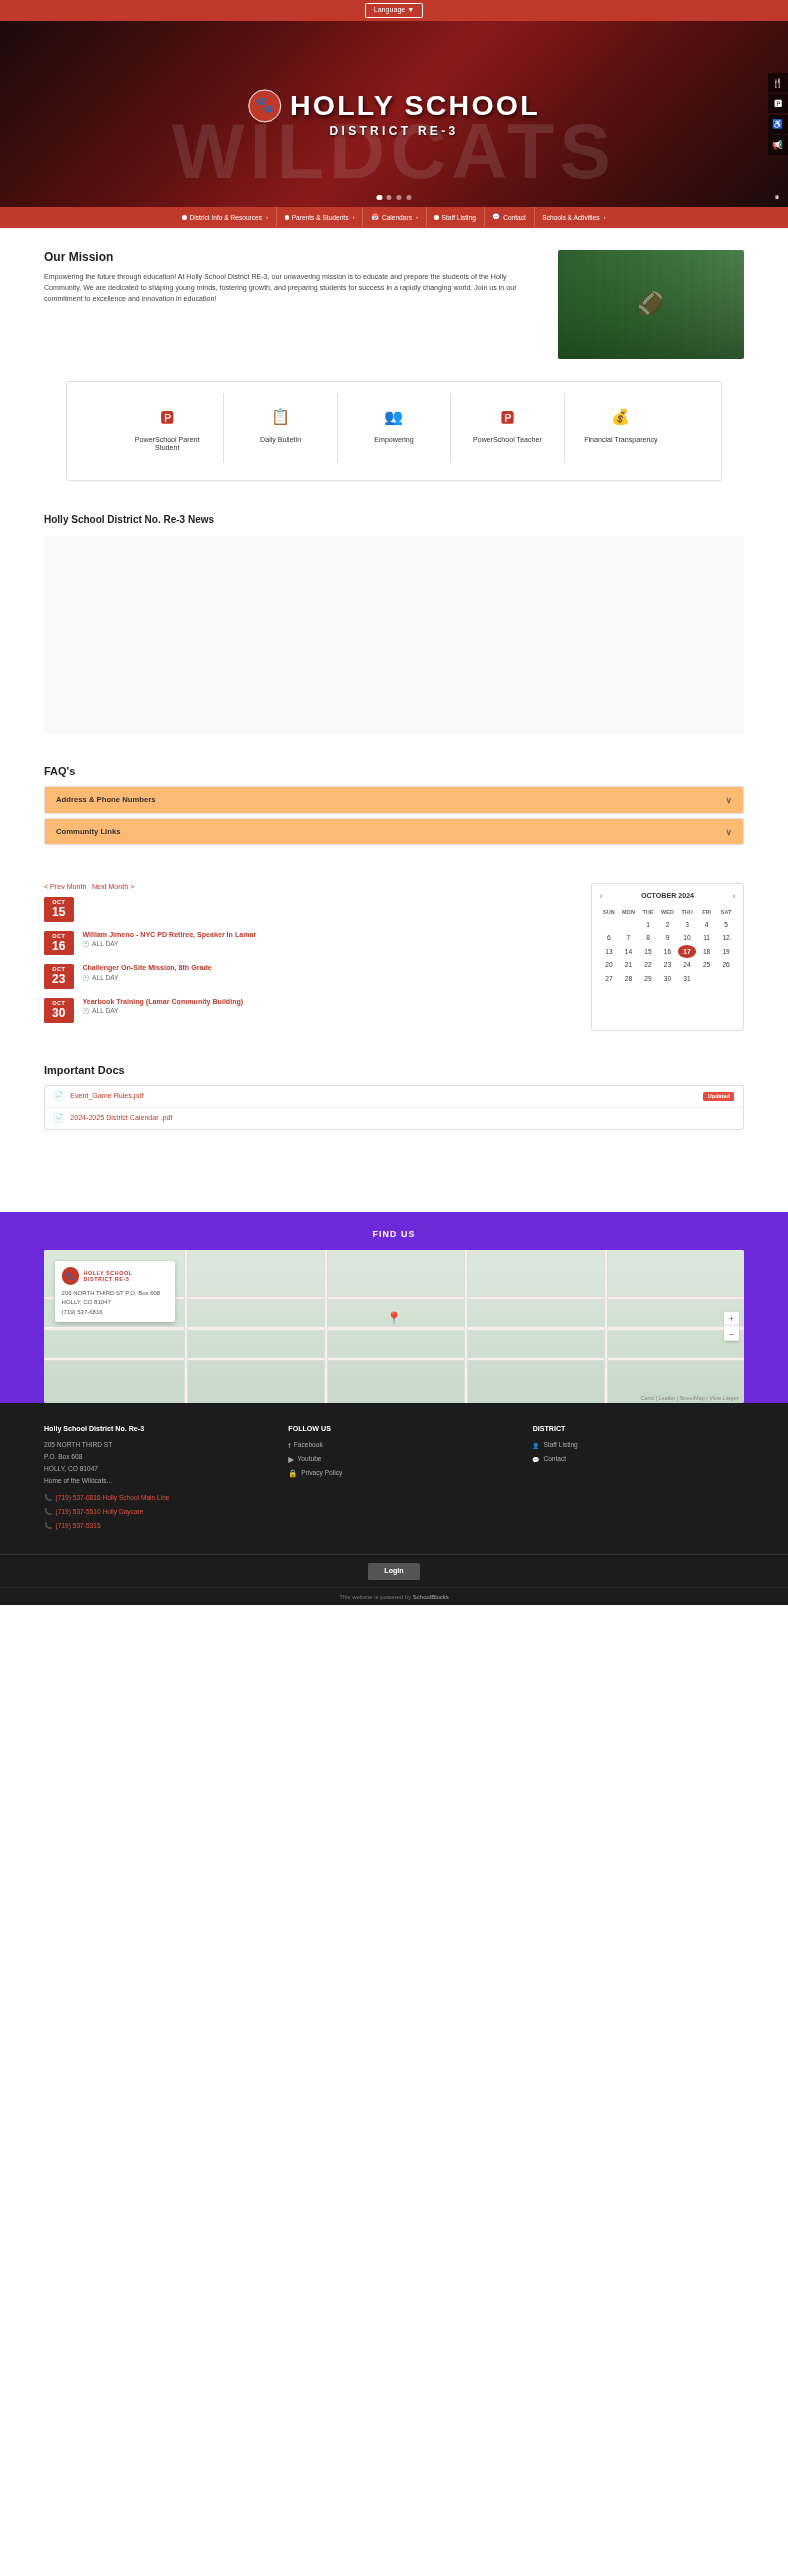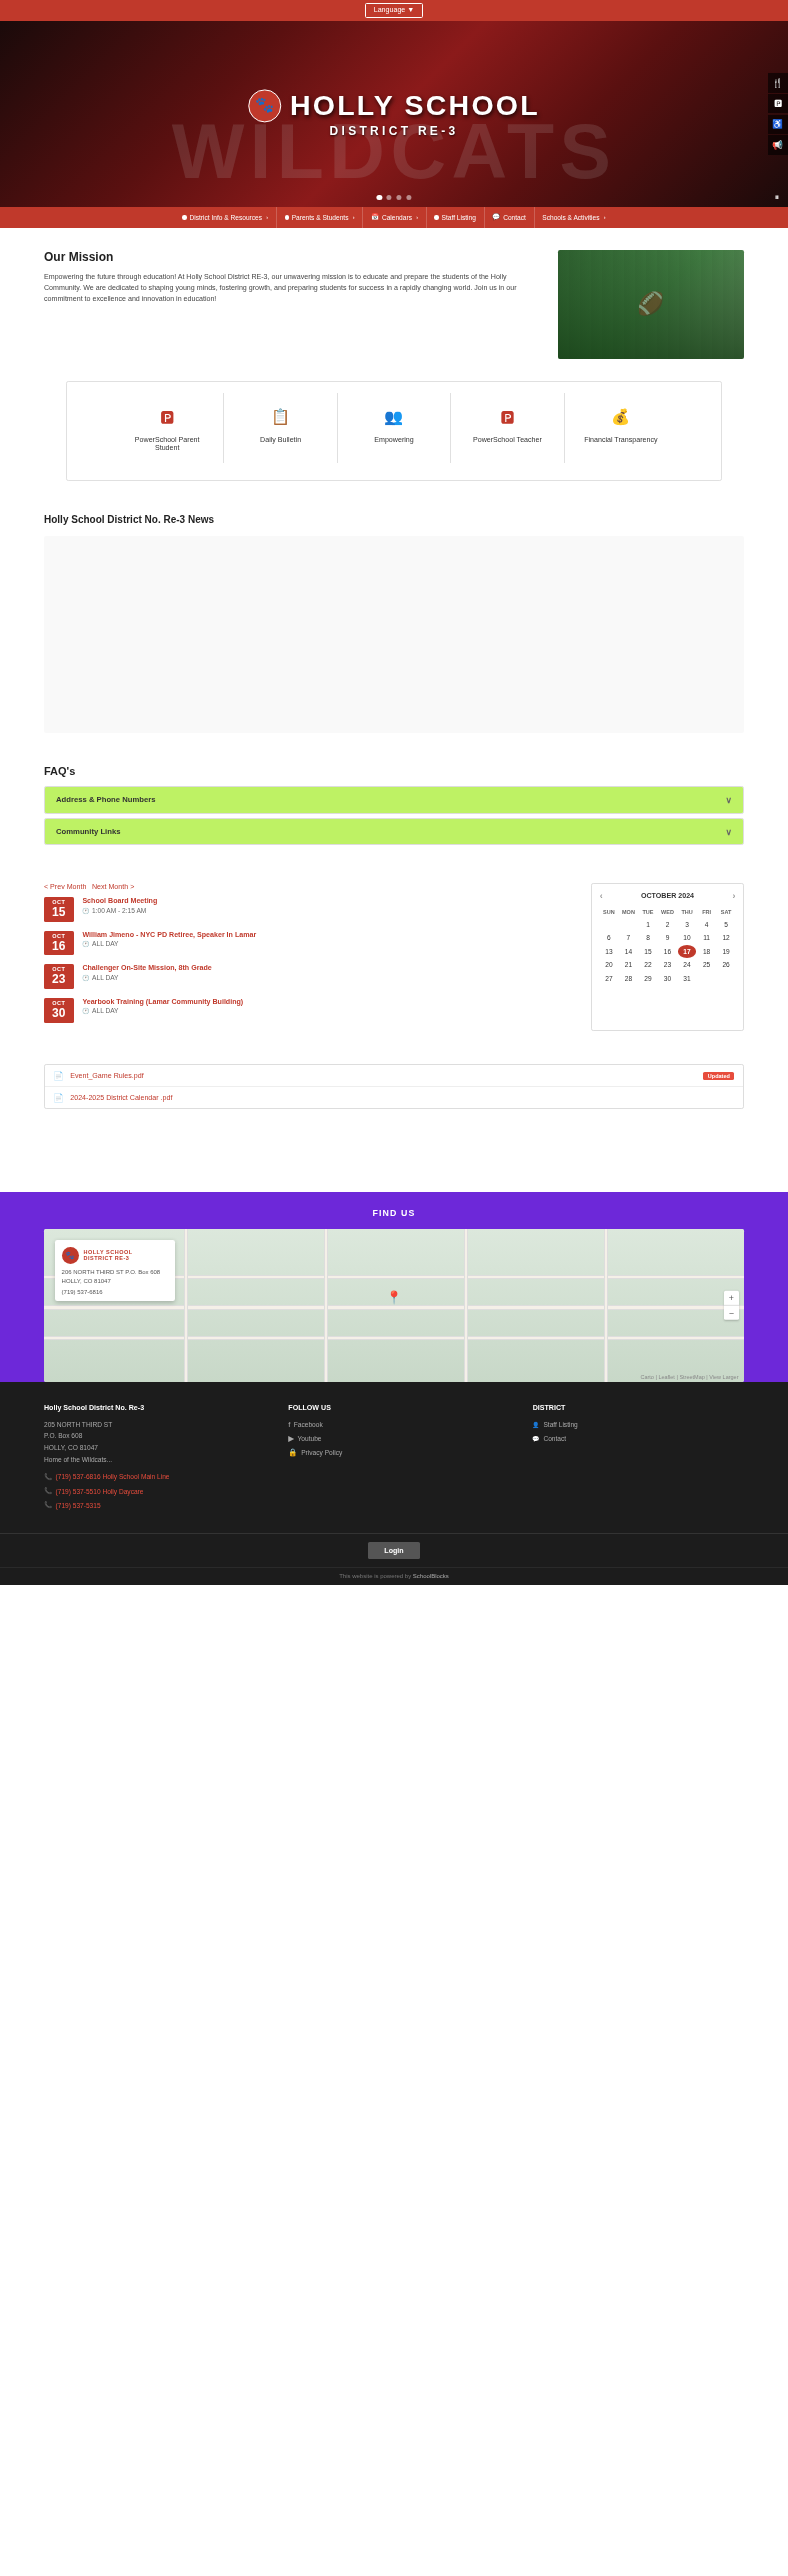--- a/index.html
+++ b/index.html
@@ -264,21 +264,21 @@
       border-radius: 2.2px;
       margin-bottom: 4.4px;
       overflow: hidden;
     }
     .faq-header {
       display: flex;
       justify-content: space-between;
       align-items: center;
       padding: 7.7px 11px;
       cursor: pointer;
-      background: #bef264;
+      background: #fdba74;
       font-size: 7.7px;
       font-weight: 600;
       color: #333;
     }
     .faq-chevron {
       font-size: 8.8px;
       color: #666;
     }
 
     
@@ -743,27 +743,20 @@
     <div class="events-list">
       <div class="events-nav">
         <span>&lt; Prev Month</span>
         <span>Next Month &gt;</span>
       </div>
 
       <div class="event-item">
         <div class="event-date-badge">
           <div class="event-date-month">OCT</div>
           <div class="event-date-day">15</div>
-        </div>
-        <div class="event-info">
-          <div class="event-title">School Board Meeting</div>
-          <div class="event-time">
-            <span class="event-time-icon">🕐</span>
-            <span>1:00 AM - 2:15 AM</span>
-          </div>
         </div>
       </div>
 
       <div class="event-item">
         <div class="event-date-badge">
           <div class="event-date-month">OCT</div>
           <div class="event-date-day">16</div>
         </div>
         <div class="event-info">
           <div class="event-title">William Jimeno - NYC PD Retiree, Speaker In Lamar</div>
@@ -856,20 +849,21 @@
         <div class="cal-day">30</div>
         <div class="cal-day">31</div>
         <div class="cal-day empty"></div>
         <div class="cal-day empty"></div>
       </div>
     </div>
   </div>
 </div>
 
 <div class="docs-section">
+  <h2>Important Docs</h2>
   <div class="docs-table">
     <div class="doc-row">
       <span class="doc-icon">📄</span>
       <span class="doc-name">Event_Game Rules.pdf</span>
       <span class="doc-badge">Updated</span>
     </div>
     <div class="doc-row">
       <span class="doc-icon">📄</span>
       <span class="doc-name">2024-2025 District Calendar .pdf</span>
     </div>

